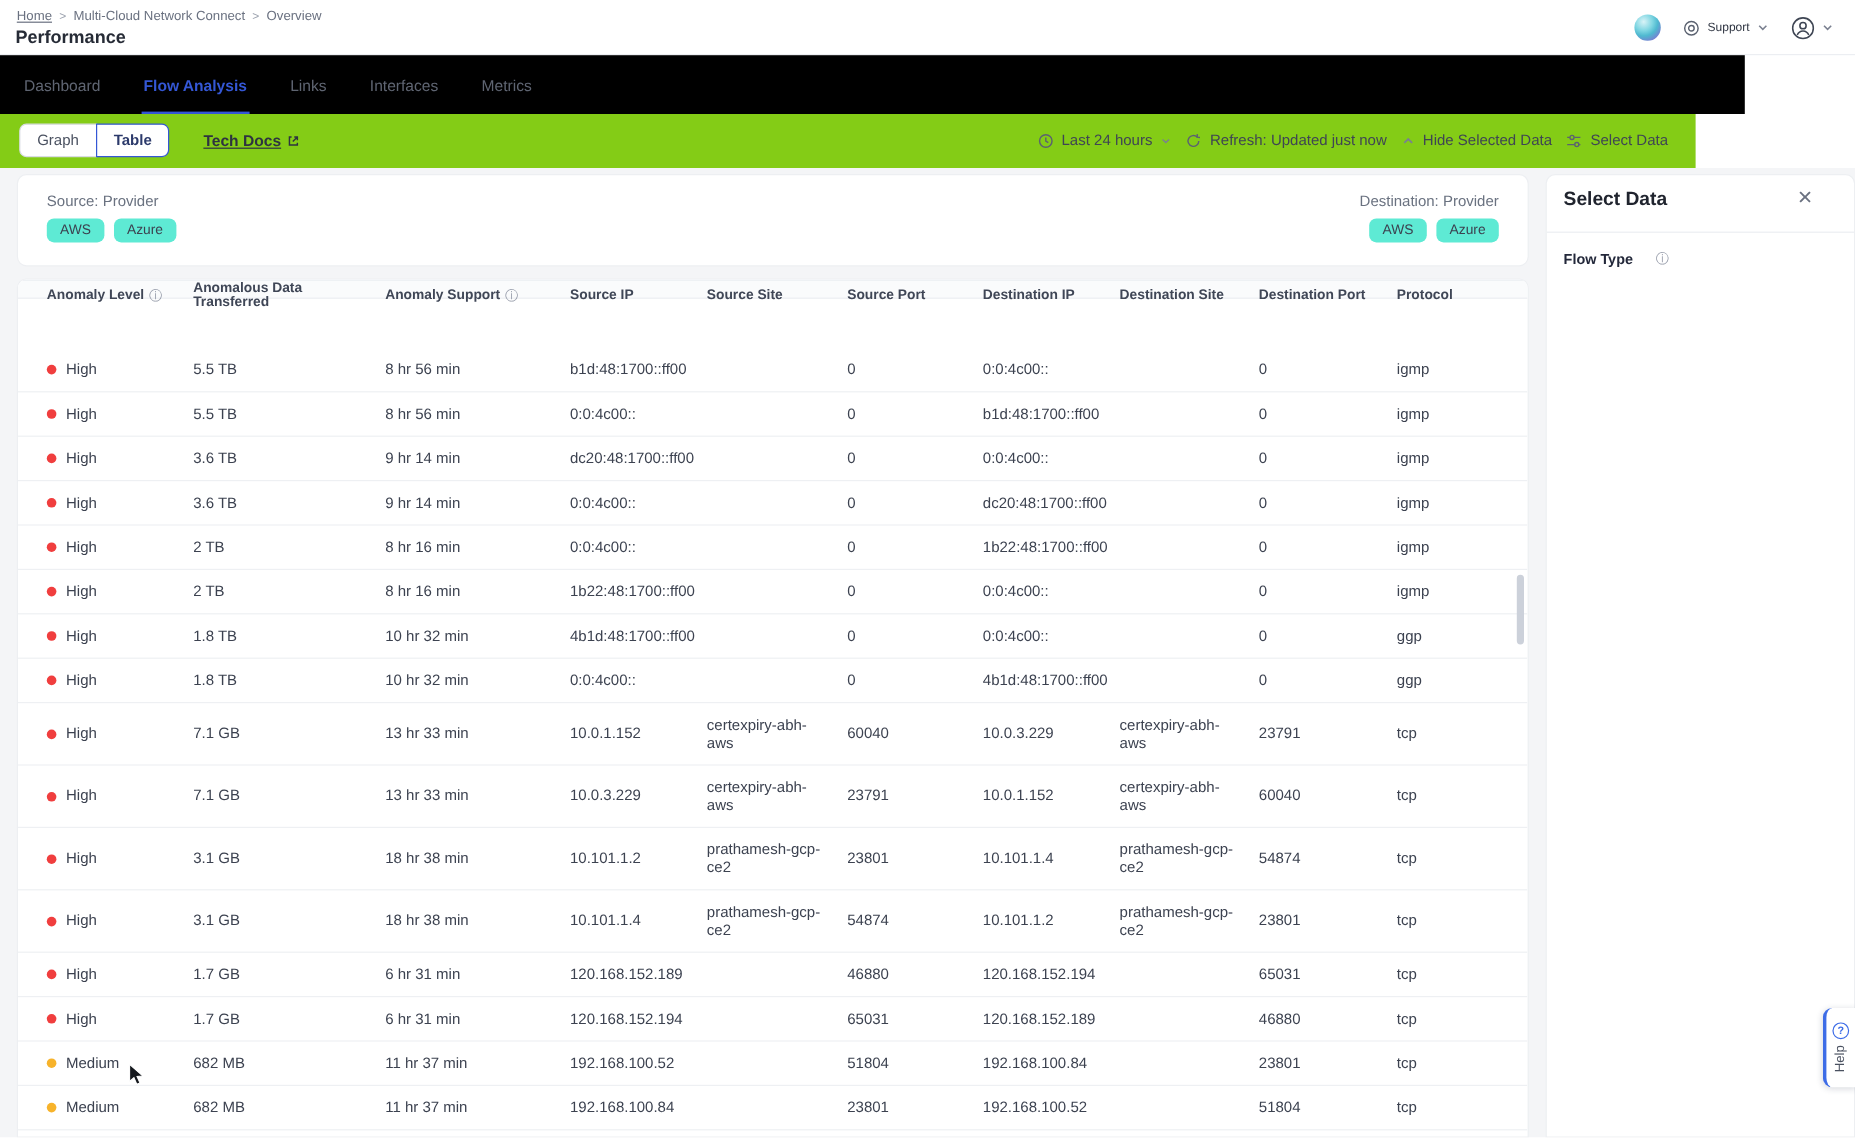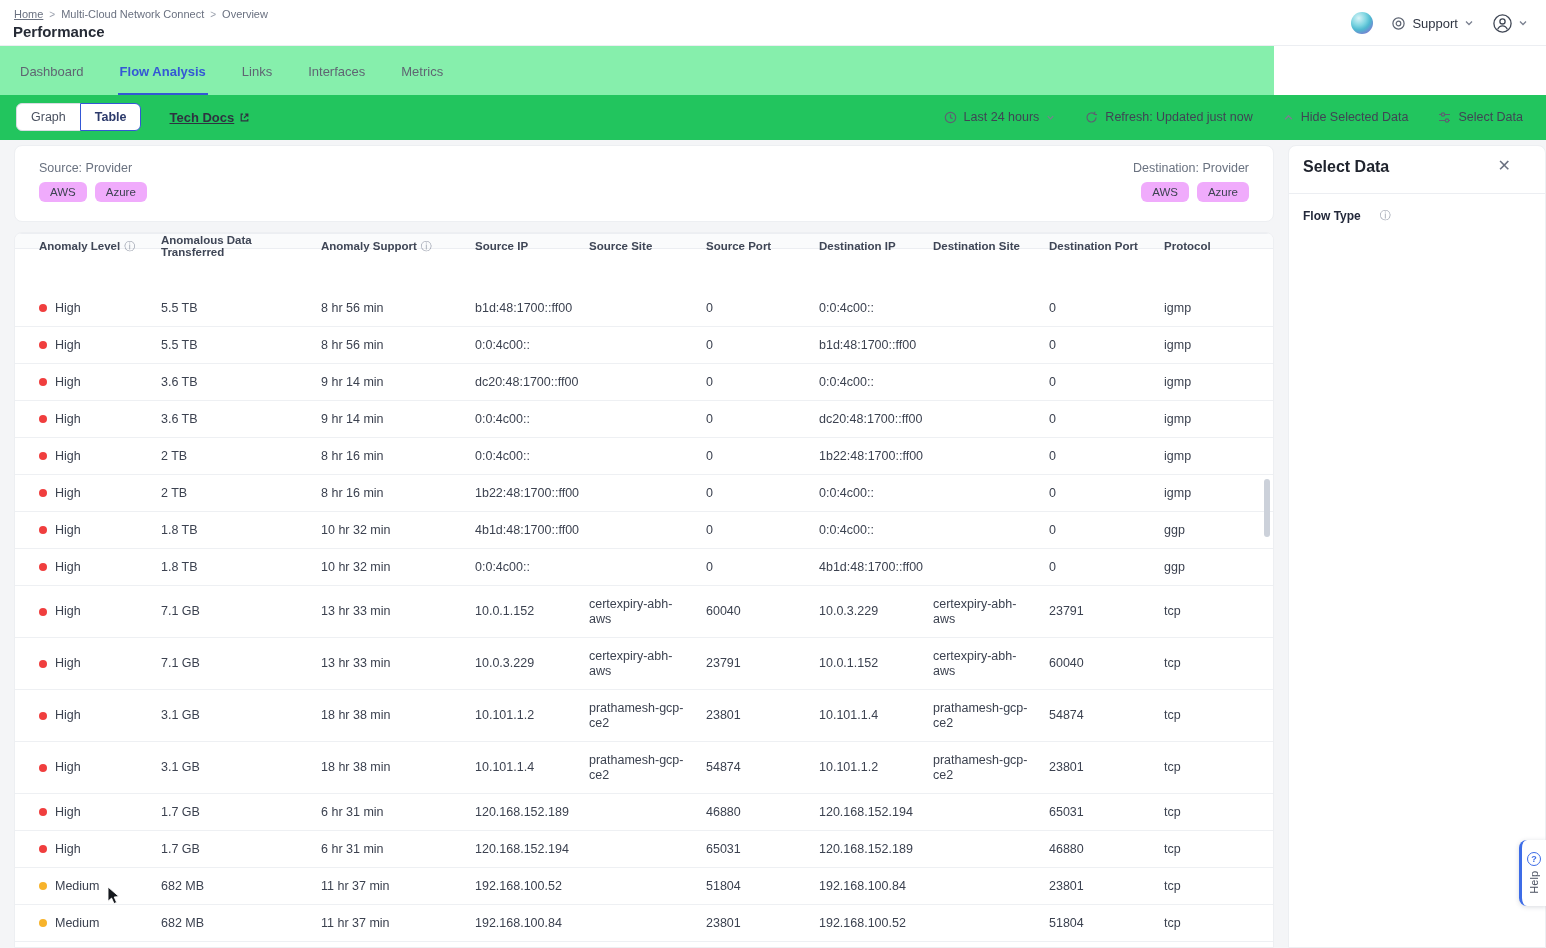--- a/index.html
+++ b/index.html
@@ -16,50 +16,50 @@
   body{font-family:"Liberation Sans",sans-serif;background:#fff;color:var(--txt);position:relative;}
 
   
   .topbar{position:absolute;top:0;left:0;width:1546px;height:46px;background:#fff;border-bottom:1px solid var(--border);}
   .breadcrumb{position:absolute;left:14px;top:8px;font-size:11px;color:var(--txt-soft);display:flex;align-items:center;gap:6px;}
   .crumb.link{text-decoration:underline;cursor:pointer;}
   .bc-sep{color:#9aa0ad;font-size:10px;}
   .page-title{position:absolute;left:13px;top:23px;font-size:15px;font-weight:700;color:#262b36;}
   .top-right{position:absolute;right:18px;top:12px;display:flex;align-items:center;gap:18px;}
   .logo-sphere{width:22px;height:22px;border-radius:50%;background:radial-gradient(circle at 35% 28%,#d9f3f7 0%,#7fd6e2 35%,#4fb9d0 55%,#7f74d2 85%,#8b5fb0 100%);}
-  .support{display:flex;align-items:center;gap:6px;font-size:13px;color:#2f3542;cursor:pointer;}
+  .support{display:flex;align-items:center;gap:6px;font-size:10px;color:#2f3542;cursor:pointer;}
   .user{display:flex;align-items:center;gap:5px;cursor:pointer;}
   .icon{display:inline-flex;align-items:center;justify-content:center;color:#5b6270;}
   .chev{display:inline-flex;color:#7a8090;}
 
   
-  .tabs-row{position:absolute;top:46px;left:0;width:1274px;height:49px;background:#86efac;}
+  .tabs-row{position:absolute;top:46px;left:0;width:1454px;height:49px;background:#000000;}
   .tabs{display:flex;gap:32px;padding-left:18px;height:100%;}
   .tab{display:flex;align-items:center;font-size:13px;color:#5f6572;cursor:pointer;border-bottom:2px solid transparent;padding:4px 2px 0 2px;}
   .tab.active{color:var(--accent);font-weight:700;border-bottom-color:var(--accent);}
 
   
-  .toolbar-row{position:absolute;top:95px;left:0;width:1546px;height:45px;background:#22c55e;}
+  .toolbar-row{position:absolute;top:95px;left:0;width:1413px;height:45px;background:#84cc16;}
   .toolbar-left{position:absolute;left:16px;top:8px;display:flex;align-items:center;}
   .seg{height:28px;padding:0 14px;font-size:12.5px;background:#fff;border:1px solid #d9dce3;color:#4a5160;cursor:pointer;display:flex;align-items:center;}
   .seg:first-child{border-radius:6px 0 0 6px;}
   .seg:last-child{border-radius:0 6px 6px 0;margin-left:-1px;}
   .seg.active{border:1px solid var(--accent);color:#2c3a6b;position:relative;z-index:1;font-weight:600;}
   .tech-docs{margin-left:28px;font-size:13px;font-weight:700;color:#2e3340;text-decoration:underline;display:flex;align-items:center;gap:5px;cursor:pointer;}
-  .toolbar-right{position:absolute;right:23px;top:8px;display:flex;align-items:center;gap:30px;height:28px;}
+  .toolbar-right{position:absolute;right:23px;top:8px;display:flex;align-items:center;gap:12px;height:28px;}
   .tbtn{display:flex;align-items:center;gap:7px;font-size:12.5px;color:#3f4554;cursor:pointer;}
 
   
   .content{position:absolute;top:140px;left:0;width:1546px;bottom:0;background:#f4f5f7;}
   .card{background:#fff;border:1px solid #edeff2;border-radius:8px;}
 
   .filter-card{position:absolute;left:14px;top:5px;width:1260px;height:77px;padding:15px 24px 0 24px;}
   .filter-label{font-size:12.5px;color:#6a7280;}
   .chip-row{display:flex;gap:8px;margin-top:7px;}
-  .chip{background:#f0abfc;border-radius:6px;padding:4px 11px;font-size:11.5px;color:#3c4250;cursor:pointer;}
+  .chip{background:#5eead4;border-radius:6px;padding:4px 11px;font-size:11.5px;color:#3c4250;cursor:pointer;}
   .filter-dest{position:absolute;right:24px;top:15px;text-align:right;}
   .filter-dest .chip-row{justify-content:flex-end;}
 
   .table-card{position:absolute;left:14px;top:92px;width:1260px;bottom:0;border-radius:8px 8px 0 0;overflow:hidden;}
   .tcard-header{position:relative;height:48px;}
   .items-count{position:absolute;left:24px;top:16px;font-size:13px;color:#858c9b;}
   .search-box{position:absolute;right:56px;top:11px;width:136px;height:26px;border:1px solid #d6d9e0;border-radius:6px;display:flex;align-items:center;padding:0 8px;gap:6px;background:#fff;}
   .search-box input{border:none;outline:none;font-size:12px;color:#3c4250;width:100%;font-family:"Liberation Sans",sans-serif;}
   .search-box input::placeholder{color:#9aa0ad;}
   .gear{position:absolute;right:22px;top:14px;font-size:15px;color:#6a7180;cursor:pointer;line-height:1;}

